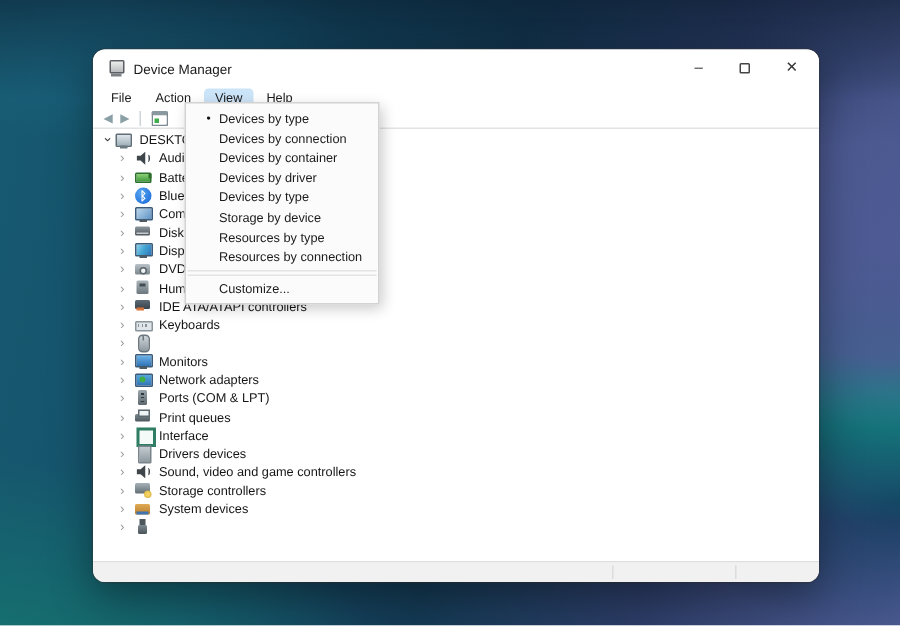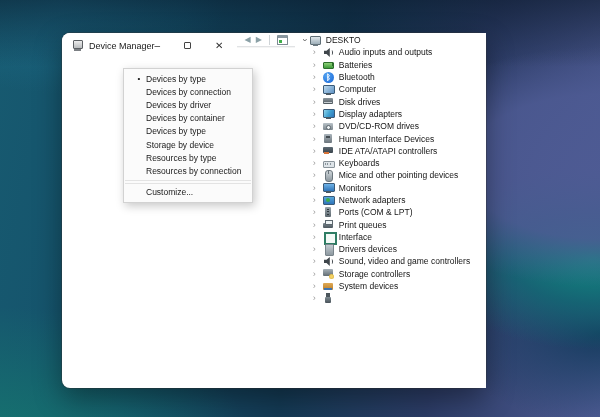--- a/index.html
+++ b/index.html
@@ -12,24 +12,24 @@
       linear-gradient(to bottom, rgba(8,22,38,.55), rgba(8,22,38,0) 16%),
       radial-gradient(ellipse 300px 160px at 100% 40%, rgba(78,91,148,.95) 0%, rgba(78,91,148,.85) 45%, rgba(78,91,148,0) 75%),
       radial-gradient(ellipse 240px 130px at 99% 62%, rgba(13,140,128,.95) 0%, rgba(17,106,116,.8) 35%, rgba(17,106,116,0) 70%),
       radial-gradient(ellipse 230px 140px at 100% 80%, rgba(18,58,92,.95) 0%, rgba(18,58,92,0) 65%),
       radial-gradient(ellipse 420px 240px at 0% 108%, rgba(22,128,112,.75) 0%, rgba(22,128,112,0) 60%),
       radial-gradient(ellipse 300px 170px at 10% 0%, rgba(32,118,150,.6) 0%, rgba(32,118,150,0) 55%),
       linear-gradient(100deg, #175a70 0%, #14506a 28%, #143a54 52%, #2c3c66 74%, #4e5b93 100%);
   }
 
   
-  .window { position:absolute; left:62px; top:33px; width:424px; height:355px;
+  .window { position:absolute; left:62px; top:33px; width:484px; height:355px;
     background:#fff; border-radius:8px; z-index:1;
     box-shadow:0 10px 28px rgba(0,0,0,.38), 0 0 0 1px rgba(60,60,60,.35);
-    display:flex; flex-direction:row; }
+    display:flex; flex-direction:column; }
 
   .titlebar { height:25px; display:flex; align-items:center; padding:0 10px;
     border-radius:8px 8px 0 0; background:#fff; }
   .app-icon { width:11px; height:11px; position:relative; margin-right:6px; flex:0 0 11px; }
   .app-icon::before { content:""; position:absolute; left:1px; top:0; width:8px; height:7px;
     border:1px solid #5b5f63; background:linear-gradient(#ececec,#b9bcbe); border-radius:1px; }
   .app-icon::after { content:""; position:absolute; left:2px; bottom:0; width:7px; height:2px; background:#7c8084; }
   .title-text { font-size:9px; color:#1a1a1a; }
   .win-controls { margin-left:auto; display:flex; align-items:center; gap:24px; padding-right:4px; }
   .wc { font-size:10px; color:#333; line-height:10px; cursor:default; }
@@ -165,20 +165,30 @@
     <span class="title-text">Device Manager</span>
     <span class="win-controls">
       <span class="wc">–</span>
       <span class="wc">
           <span class="maxbox"></span>
         </span>
       <span class="wc">✕</span>
     </span>
   </div>
 
+  <div class="menubar">
+
+      <span class="menu-item"><span>File</span></span>
+
+      <span class="menu-item"><span>Action</span></span>
+
+      <span class="menu-item active"><span>View</span></span>
+
+      <span class="menu-item"><span>Help</span></span>
+    </div>
 
   <div class="toolbar">
     <span class="tb-arrow">◀</span>
     <span class="tb-arrow">▶</span>
     <span class="tb-sep"></span>
     <span class="tb-console"></span>
   </div>
 
   <div class="content">
     <div class="tree">
@@ -245,21 +255,20 @@
 
           <div class="tree-row child">
             <span class="chevron">›</span>
             <span class="ticon icon-keyboard"></span>
             <span class="tlabel">Keyboards</span>
           </div>
 
           <div class="tree-row child">
             <span class="chevron">›</span>
             <span class="ticon icon-mouse"></span>
-            <span class="tlabel">Mice and other pointing devices</span>
           </div>
 
           <div class="tree-row child">
             <span class="chevron">›</span>
             <span class="ticon icon-monitor"></span>
             <span class="tlabel">Monitors</span>
           </div>
 
           <div class="tree-row child">
             <span class="chevron">›</span>
@@ -329,26 +338,26 @@
         <span>Devices by type</span>
       </div>
 
       <div class="popup-item">
         <span class="bullet"></span>
         <span>Devices by connection</span>
       </div>
 
       <div class="popup-item">
         <span class="bullet"></span>
+        <span>Devices by container</span>
+      </div>
+
+      <div class="popup-item">
+        <span class="bullet"></span>
         <span>Devices by driver</span>
-      </div>
-
-      <div class="popup-item">
-        <span class="bullet"></span>
-        <span>Devices by container</span>
       </div>
 
       <div class="popup-item">
         <span class="bullet"></span>
         <span>Devices by type</span>
       </div>
 
       <div class="popup-item">
         <span class="bullet"></span>
         <span>Storage by device</span>

